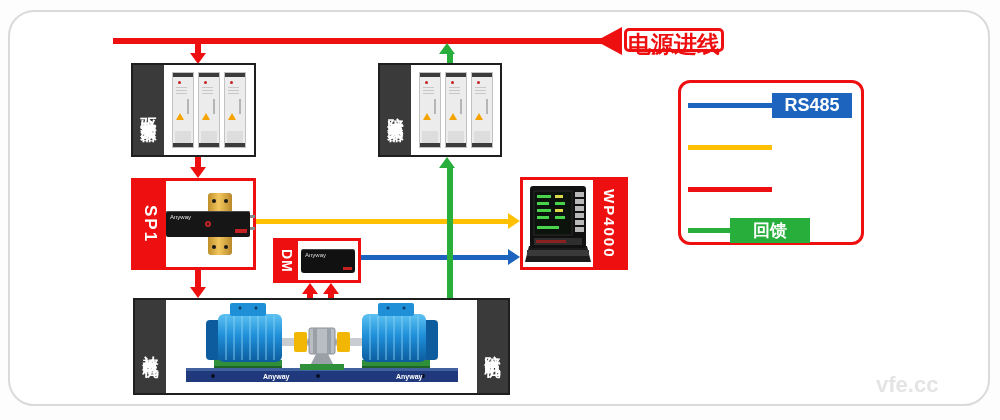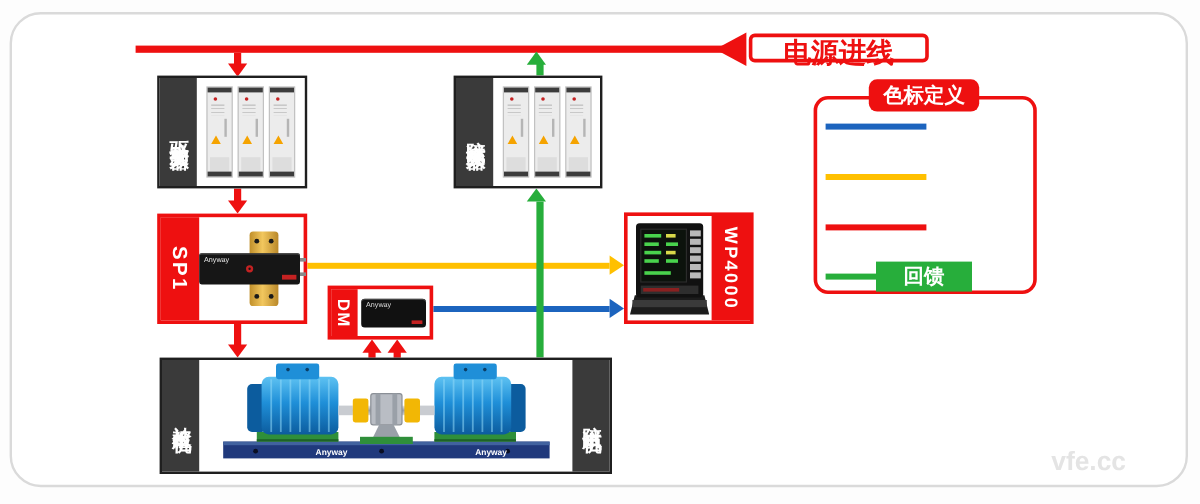--- a/index.html
+++ b/index.html
@@ -50,21 +50,21 @@
         box-shadow:inset 0 1px 0 #4a4a4a;}
   .sbar .brand{position:absolute;left:4px;top:3px;font-size:6px;color:#e8e8e8;letter-spacing:0;}
   .sbar .ring{position:absolute;left:39px;top:10px;width:6px;height:6px;border:2px solid #c42222;border-radius:50%;}
   .sbar .chip{position:absolute;right:3px;bottom:4px;width:12px;height:4px;background:#c42222;}
   .stub{position:absolute;right:-5px;width:5px;height:3px;background:#8a8a8a;}
   
   .dmdev{position:relative;width:54px;height:24px;background:#111;border-radius:3px;box-shadow:inset 0 1px 0 #444;}
   .dmdev .brand{position:absolute;left:4px;top:3px;font-size:6px;color:#ddd;}
   .dmdev .chip{position:absolute;right:3px;bottom:3px;width:9px;height:3px;background:#c42222;}
   
-  .feed-label{position:absolute;left:624px;top:28px;height:24px;line-height:26px;padding:0 26px;
+  .feed-label{position:absolute;left:624px;top:28px;height:24px;line-height:26px;padding:0 1px;
       border:3px solid var(--red);border-radius:5px;color:var(--red);font-weight:bold;font-size:23px;background:#fff;}
   
   .legend{position:absolute;left:678px;top:80px;width:186px;height:165px;border:3px solid var(--red);border-radius:12px;background:#fff;}
   .legend-title{position:absolute;left:724px;top:66px;height:27px;line-height:27px;padding:0 12px;background:var(--red);
       border-radius:7px;color:#fff;font-weight:bold;font-size:17px;}
   .lg-line{position:absolute;height:5px;}
   .lg-box{position:absolute;width:80px;height:25px;line-height:25px;text-align:center;color:#fff;font-weight:bold;font-size:17px;}
   
   .tn{position:absolute;font-weight:bold;font-size:17px;color:#111;}
   .watermark{position:absolute;left:876px;top:372px;font-size:22px;font-weight:bold;color:#e4e4e4;
@@ -325,23 +325,23 @@
           <rect x="132" y="62" width="44" height="6" fill="#2f8f3a"></rect>
         </g>
       </svg>
     </div>
     <div class="side dark" style="width:31px;">
       <span class="vcjk">陪试电机</span>
     </div>
   </div>
 
   <div class="legend"></div>
-  <div class="legend-title">色标定义</div>
 
   <div class="lg-line" style="left: 688px; top: 103px; width: 84px; background: rgb(28, 100, 190);"></div>
+  <div class="lg-box" style="left: 772px; top: 93px; font-size: 18px; background: rgb(28, 100, 190);">RS485</div>
 
   <div class="lg-line" style="left: 688px; top: 145px; width: 84px; background: rgb(255, 192, 0);"></div>
 
   <div class="lg-line" style="left: 688px; top: 187px; width: 84px; background: rgb(238, 16, 16);"></div>
 
   <div class="lg-line" style="left: 688px; top: 228px; width: 84px; background: rgb(39, 174, 59);"></div>
   <div class="lg-box" style="left: 730px; top: 218px; background: rgb(39, 174, 59);">回馈</div>
 
   <div class="watermark">vfe.cc</div>
 </div>

